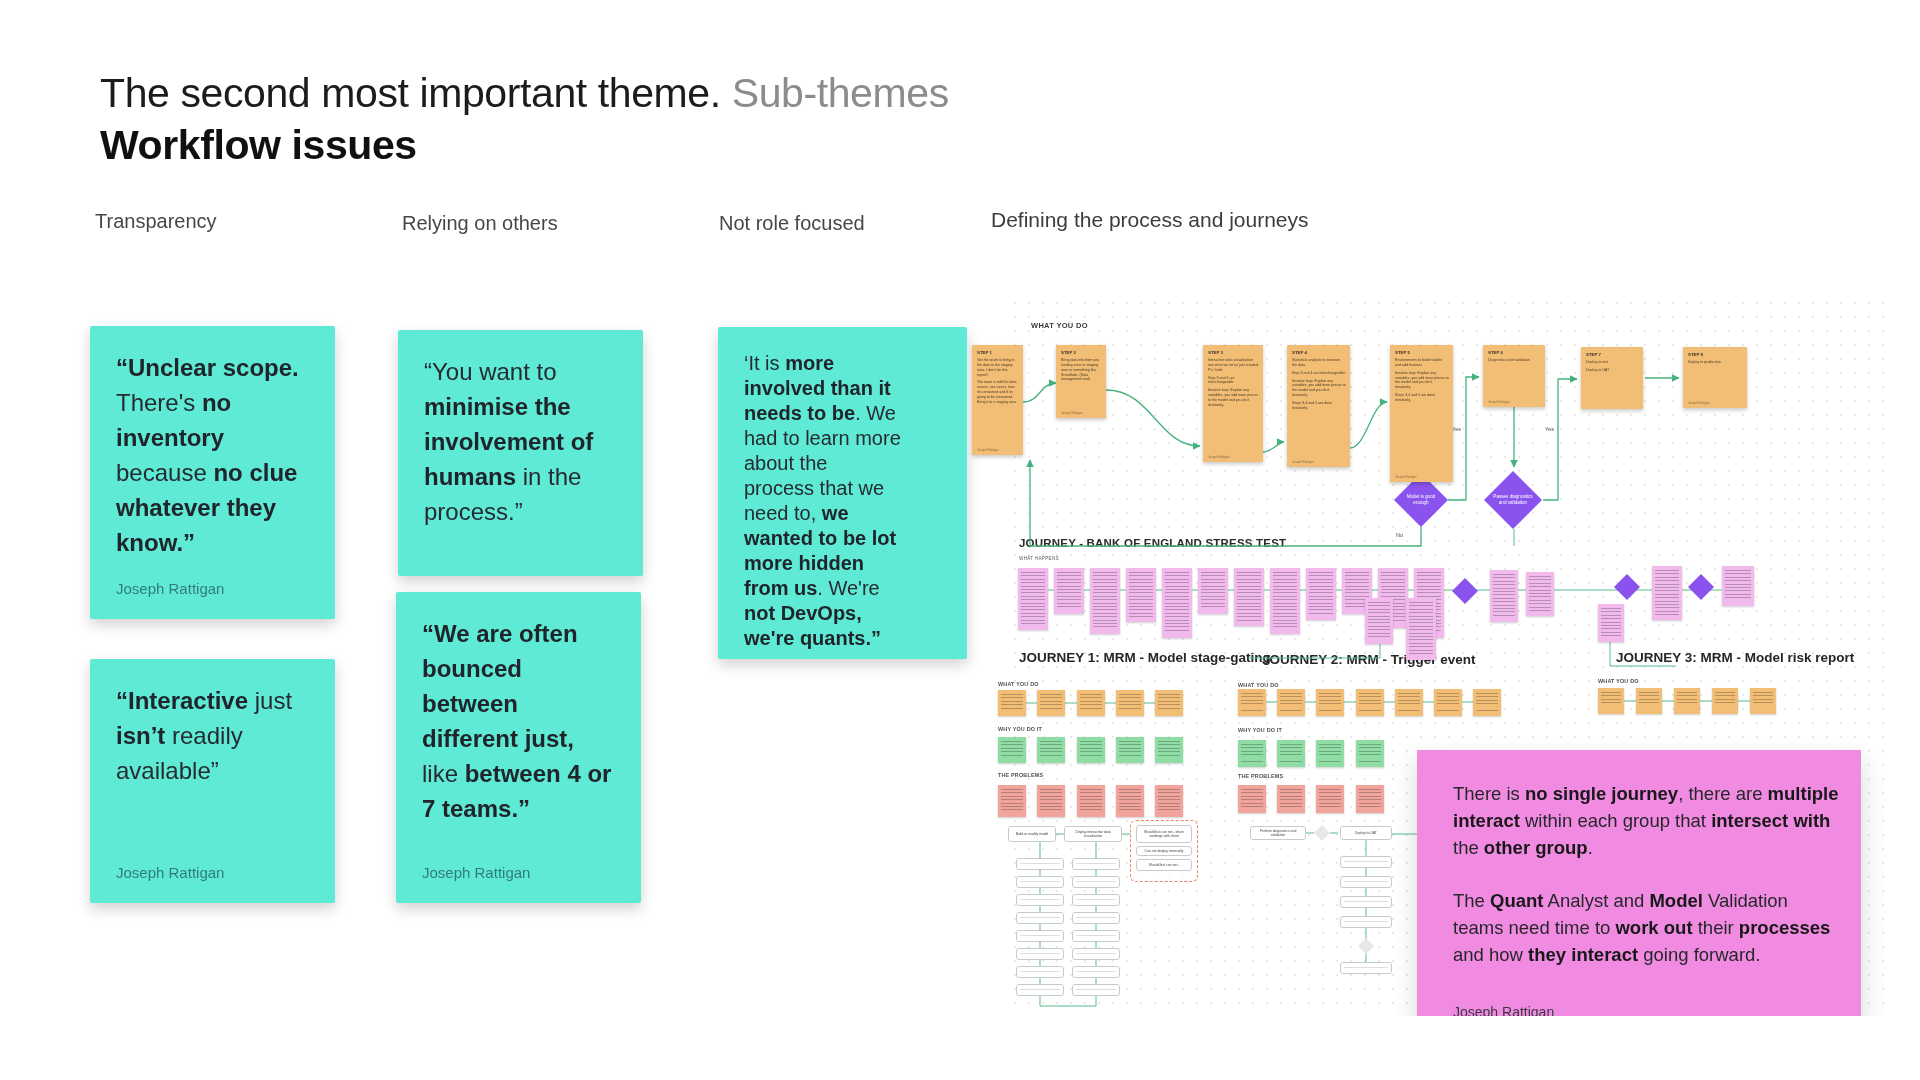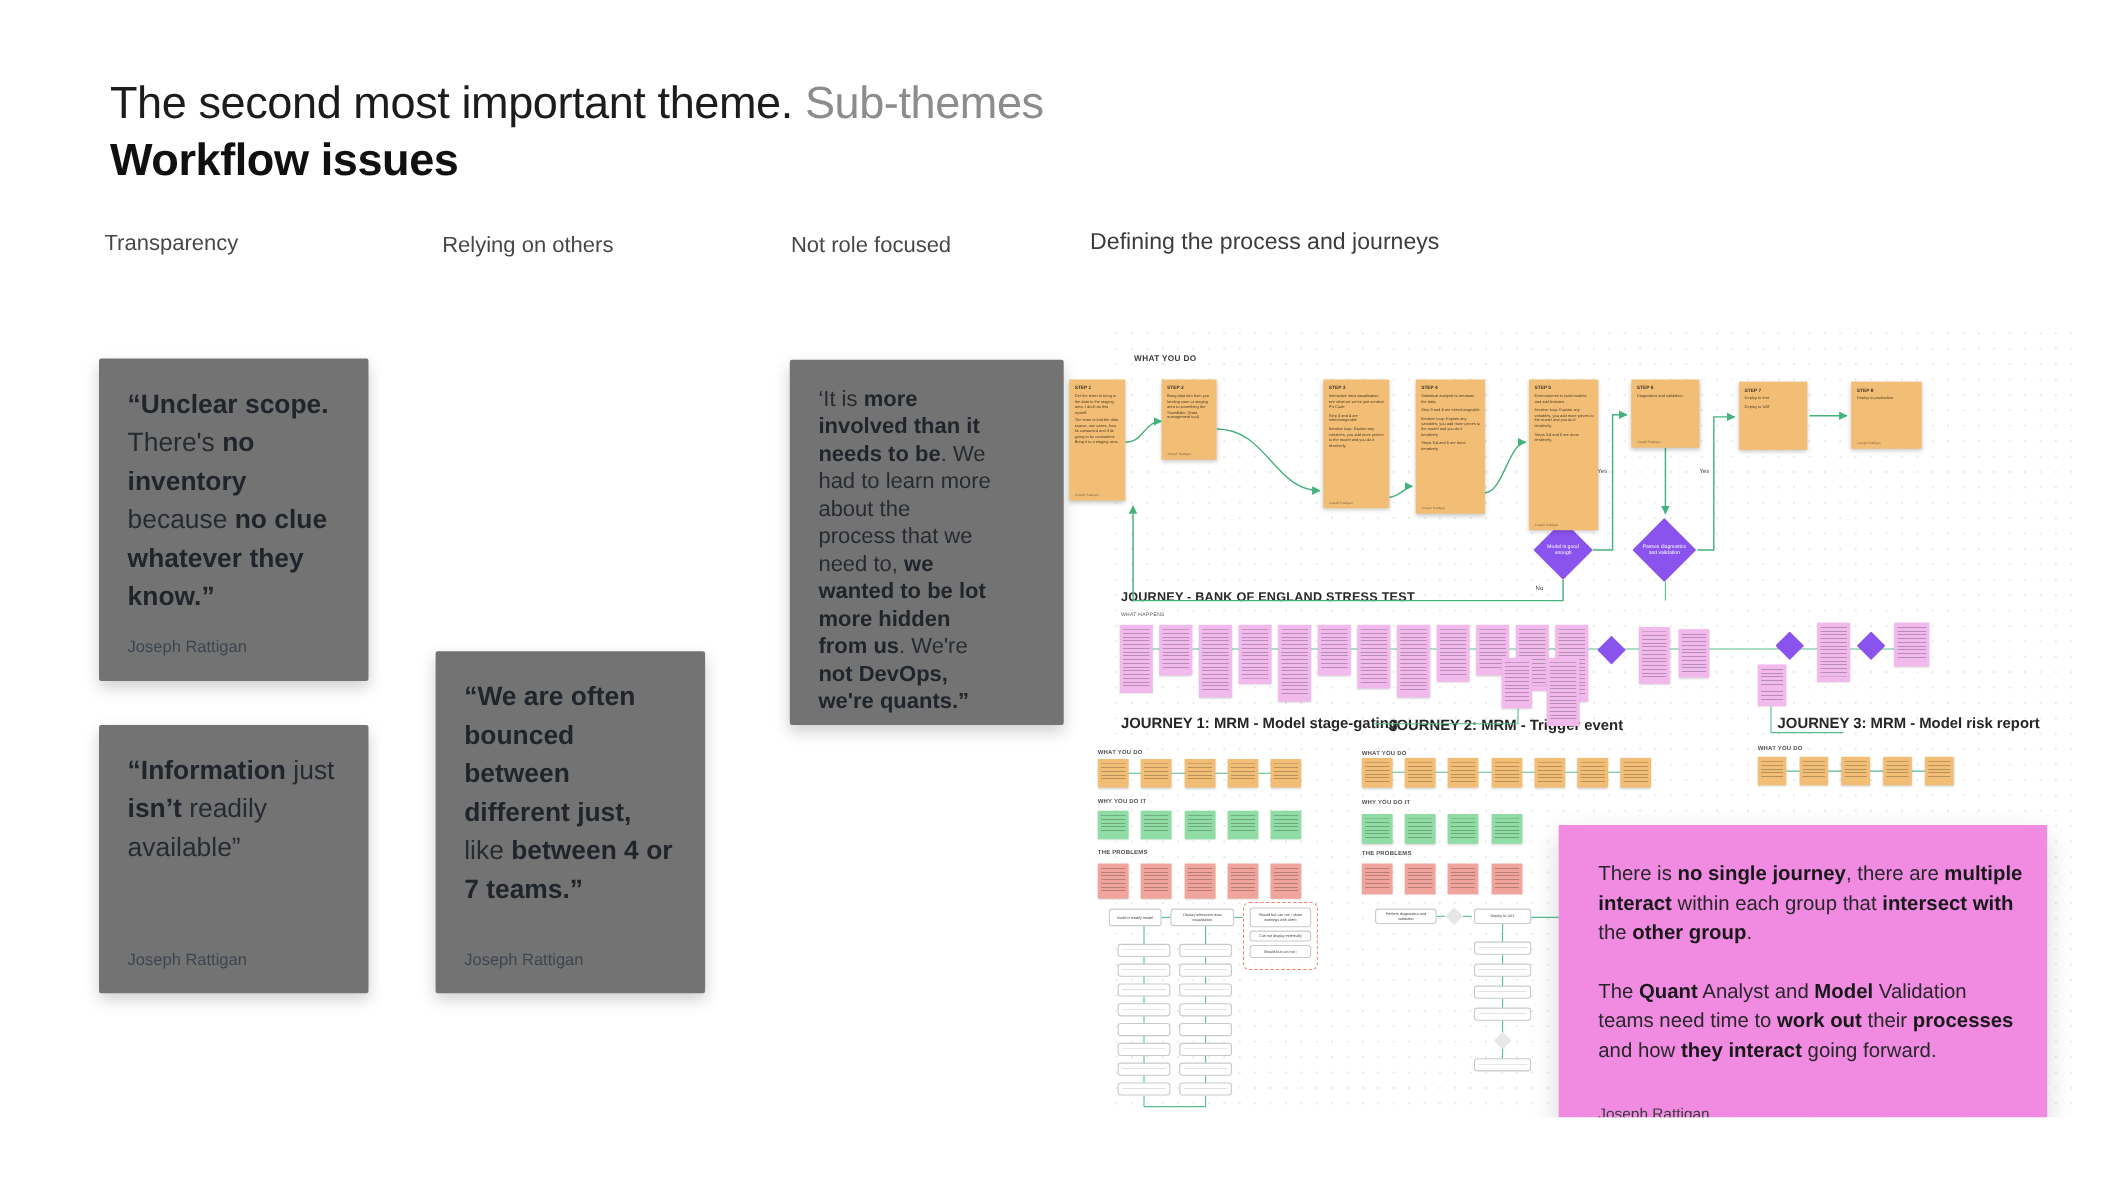--- a/index.html
+++ b/index.html
@@ -6,21 +6,21 @@
   *{box-sizing:border-box}
   #stage{position:relative;width:1920px;height:1016px;background:#ffffff;
          font-family:"Liberation Sans",sans-serif;overflow:hidden}
   .abs{position:absolute}
   .title{left:100px;top:70px;font-size:41px;color:#1c1c1c;letter-spacing:-0.4px}
   .title .gray{color:#8c8c8c}
   .heading{left:100px;top:122px;font-size:41px;font-weight:700;color:#101010;letter-spacing:-0.4px}
   .colhead{font-size:20px;color:#474747}
   .defhead{font-size:21px;color:#3c3c3c}
 
-  .note{background:#737373;border-radius:2px;box-shadow:0 6px 14px rgba(0,0,0,.18);
+  .note{background:#5eead4;border-radius:2px;box-shadow:0 6px 14px rgba(0,0,0,.18);
         color:#262b31;padding:24px 12px 18px 26px;z-index:2}
   .note .qtext{font-size:24px;line-height:35px}
   .note b{font-weight:700;color:#20252b}
   .n31 .qtext{font-size:20px;line-height:25px}
   .author{position:absolute;left:26px;bottom:22px;font-size:15px;color:rgba(15,30,45,.55)}
   .n11{left:90px;top:326px;width:245px;height:293px}
   .n12{left:90px;top:659px;width:245px;height:244px}
   .n21{left:398px;top:330px;width:245px;height:246px}
   .n22{left:396px;top:592px;width:245px;height:311px}
   .n31{left:718px;top:327px;width:249px;height:332px}
@@ -83,22 +83,25 @@
   <div class="abs colhead" style="left:95px;top:210px">Transparency</div>
   <div class="abs colhead" style="left:402px;top:212px">Relying on others</div>
   <div class="abs colhead" style="left:719px;top:212px">Not role focused</div>
   <div class="abs defhead" style="left:991px;top:208px">Defining the process and journeys</div>
 
   <div class="abs note n11">
     <div class="qtext"><b>“Unclear scope.</b><br><span>There's </span><b>no</b><br><b>inventory</b><br><span>because </span><b>no clue</b><br><b>whatever they</b><br><b>know.”</b></div>
     <div class="author">Joseph Rattigan</div>
   </div>
   <div class="abs note n12">
-    <div class="qtext"><b>“Information</b><span> just</span><br><b>isn’t</b><span> readily</span><br><span>available”</span></div>
+    <div class="qtext"><b>“Interactive</b><span> just</span><br><b>isn’t</b><span> readily</span><br><span>available”</span></div>
     <div class="author">Joseph Rattigan</div>
+  </div>
+  <div class="abs note n21">
+    <div class="qtext"><span>“You want to</span><br><b>minimise the</b><br><b>involvement of</b><br><b>humans</b><span> in the</span><br><span>process.”</span></div>
   </div>
   <div class="abs note n22">
     <div class="qtext"><b>“We are often</b><br><b>bounced</b><br><b>between</b><br><b>different just,</b><br><span>like </span><b>between 4 or</b><br><b>7 teams.”</b></div>
     <div class="author">Joseph Rattigan</div>
   </div>
   <div class="abs note n31">
     <div class="qtext"><span>‘It is </span><b>more</b><br><b>involved than it</b><br><b>needs to be</b><span>. We</span><br><span>had to learn more</span><br><span>about the</span><br><span>process that we</span><br><span>need to, </span><b>we</b><br><b>wanted to be lot</b><br><b>more hidden</b><br><b>from us</b><span>. We're</span><br><b>not DevOps,</b><br><b>we're quants.”</b></div>
   </div>
 
   <div class="abs board"></div>

